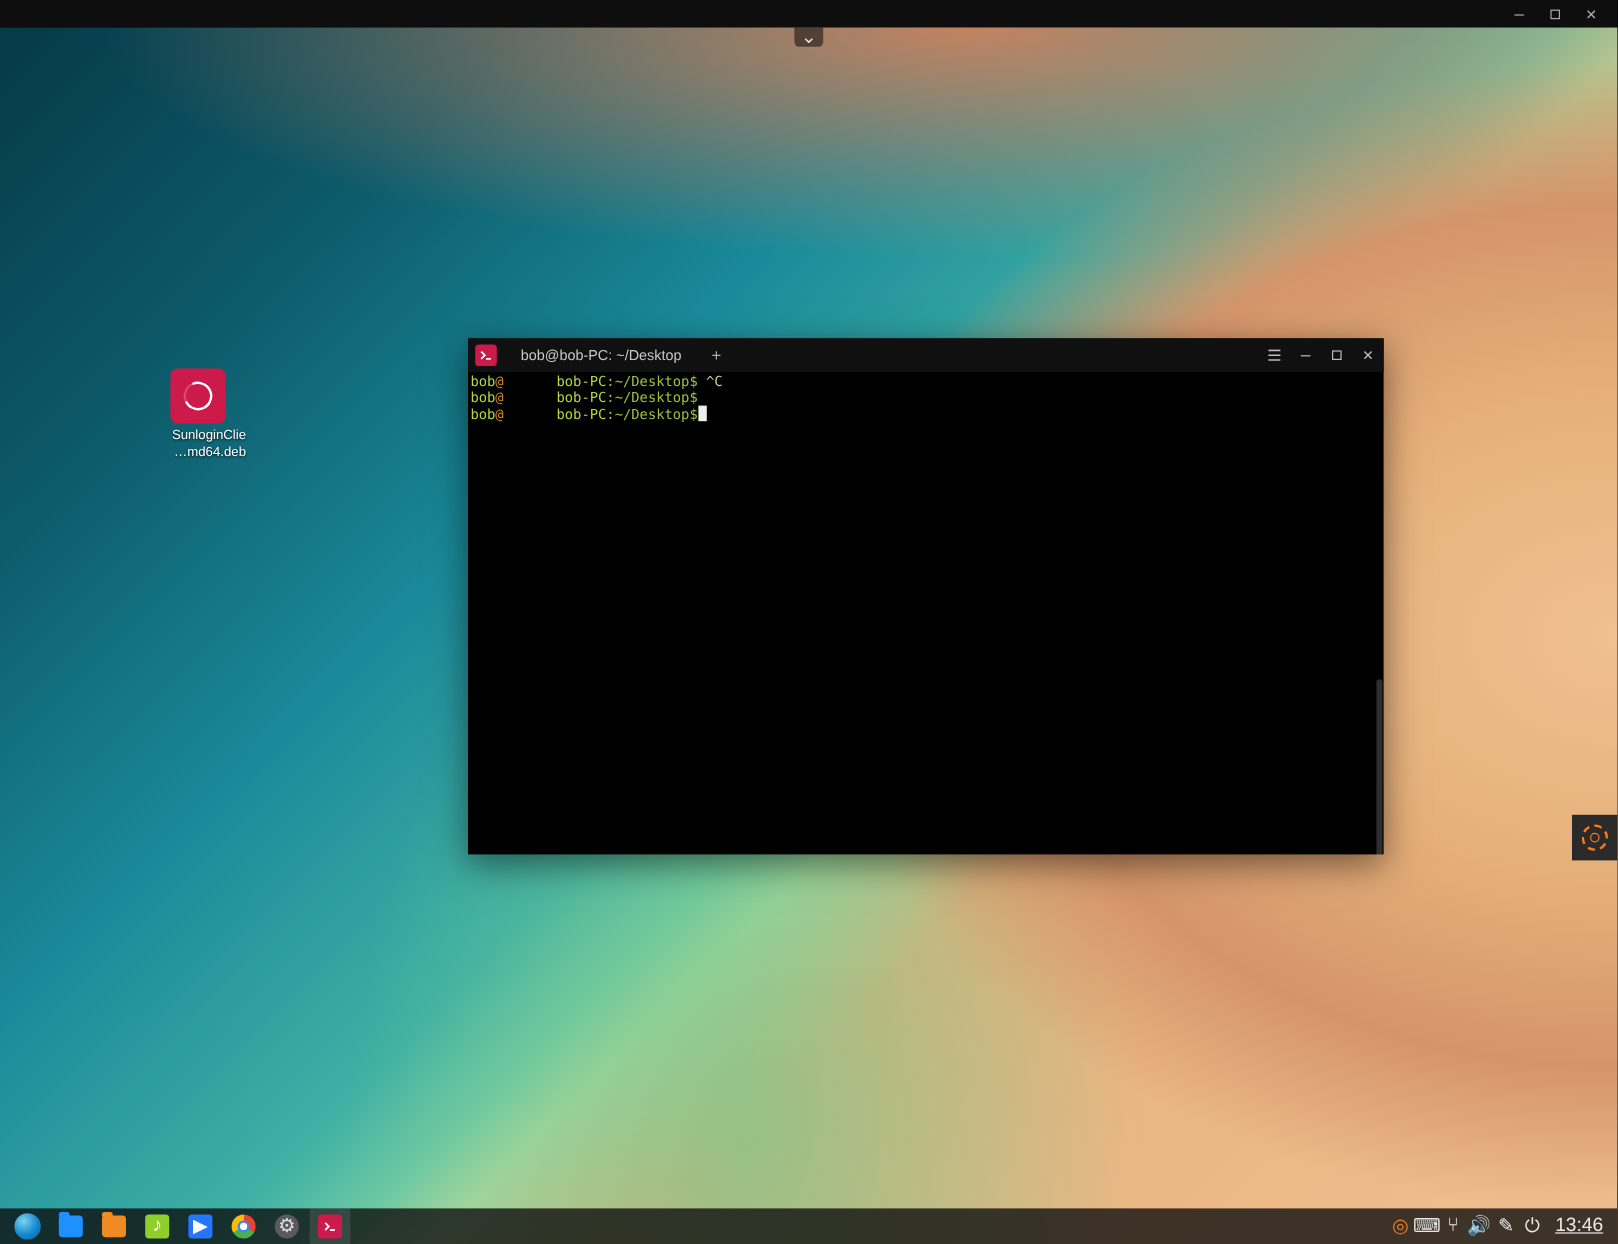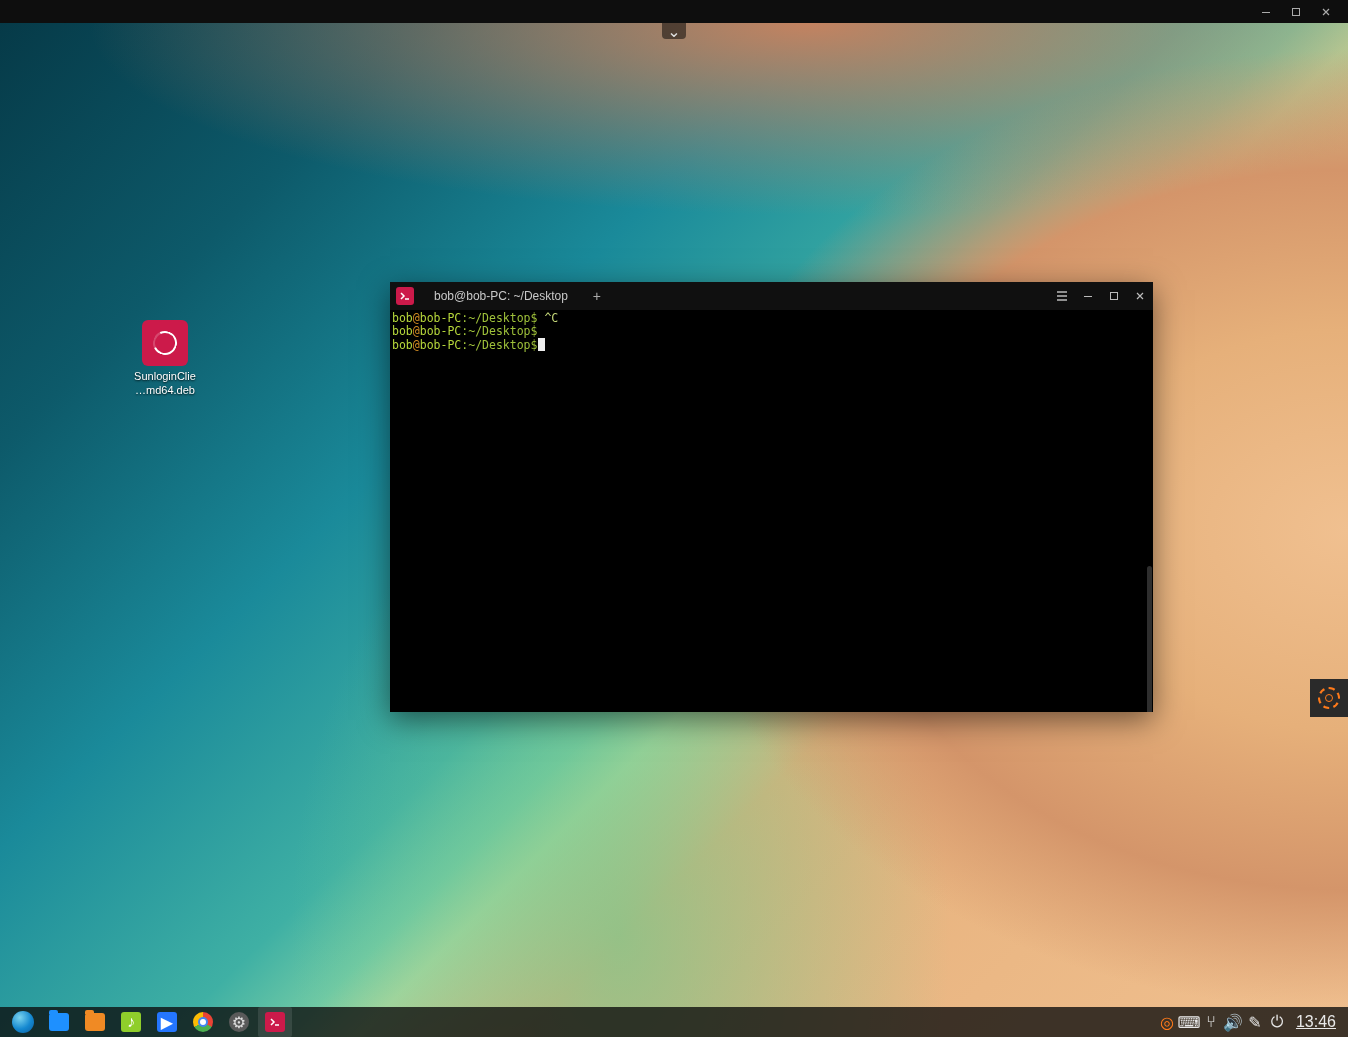--- a/index.html
+++ b/index.html
@@ -66,23 +66,23 @@
     width: 24px; height: 16px;
     background: rgba(0,0,0,0.5);
     border-radius: 0 0 4px 4px;
     display: flex; align-items: center; justify-content: center;
     color: #ddd;
   }
 
   
   .desktop-icon {
     position: absolute;
-    left: 125px; top: 297px;
+    left: 125px; top: 284px;
     width: 80px;
-    text-align: center;
+    text-align: right;
     color: #fff;
     font-size: 11px;
     text-shadow: 0 1px 2px rgba(0,0,0,0.9);
     cursor: default;
   }
   .desktop-icon .icon-box {
     width: 46px; height: 46px;
     margin: 0 auto 4px;
     background: #cc1a4a;
     border-radius: 6px;
@@ -153,21 +153,21 @@
   }
   .terminal .scrollbar {
     position: absolute;
     right: 1px; top: 256px;
     width: 5px; height: 150px;
     background: rgba(255,255,255,0.18);
     border-radius: 3px;
   }
   .prompt-user { color: #8ae234; }
   .prompt-at   { color: #8ae234; }
-  .prompt-host { color: #8ae234; }
+  .prompt-host { color: #8ae234; padding-left: 44px; }
   .prompt-sep  { color: #eee; }
   .prompt-path { color: #729fcf; }
   .prompt-dollar { color: #eee; }
   .prompt-cmd { color: #eee; }
   
   .row .prompt-user, .row .prompt-host { color: #b5d63a; }
   .row .prompt-at { color: #d08a22; }
   .row .prompt-sep { color: #9fc13a; }
   .row .prompt-path { font-weight: normal; color: #9fc13a; }
   .row .prompt-dollar { color: #9fc13a; }

